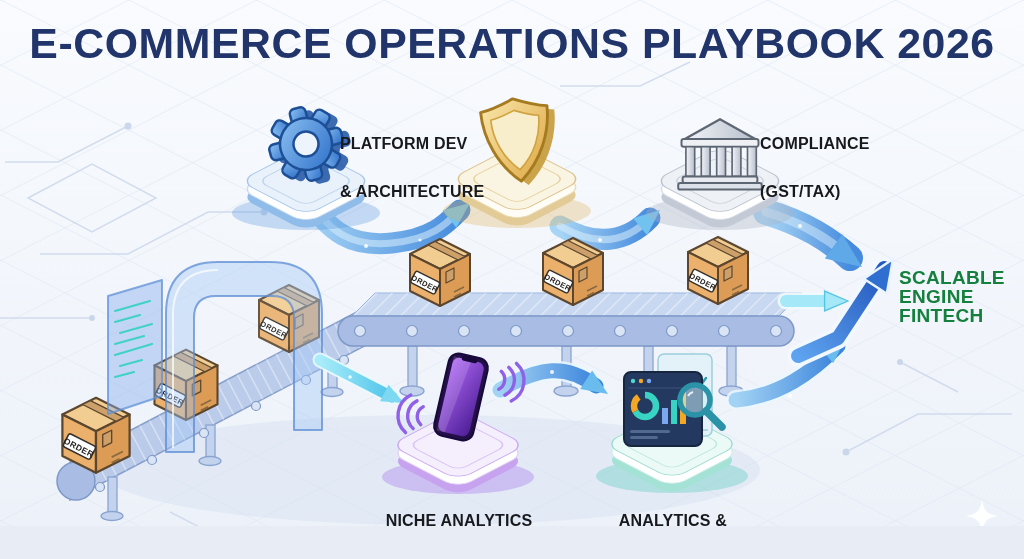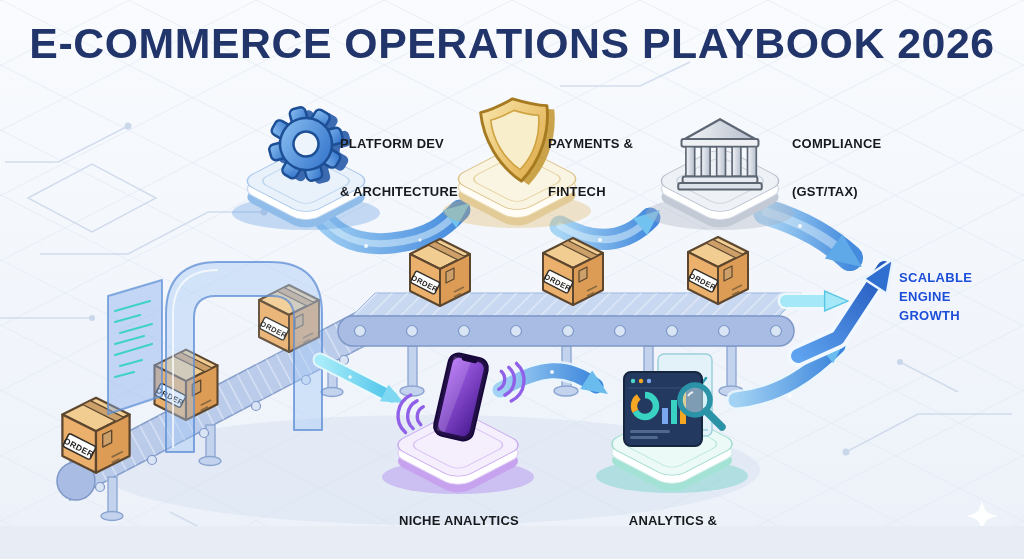--- a/index.html
+++ b/index.html
@@ -1,25 +1,25 @@
 <!DOCTYPE html>
 <html><head>
 <meta charset="utf-8">
 <style>
   html,body{margin:0;padding:0;background:#e8edf5;}
   .stage{position:relative;width:1024px;height:526px;overflow:hidden;
          font-family:"Liberation Sans",sans-serif;background:#f3f7fc;}
   .stage svg{position:absolute;left:0;top:0;}
-  .lbl{position:absolute;font-weight:bold;color:#17191d;font-size:13px;
+  .lbl{position:absolute;font-weight:bold;color:#17191d;font-size:16px;
        line-height:16px;letter-spacing:.2px;white-space:pre;}
   .lbl.center{text-align:center;}
   .title{position:absolute;left:0;right:0;top:20px;text-align:center;
          font-weight:bold;font-size:42px;letter-spacing:.5px;color:#21356b;
          transform:scaleX(1.02);}
-  .growth{position:absolute;font-weight:bold;color:#1d4ed8;font-size:13px;
+  .growth{position:absolute;font-weight:bold;color:#15803d;font-size:19px;
           line-height:19px;letter-spacing:.3px;}
   svg text{font-family:"Liberation Sans",sans-serif;}
 </style>
 </head>
 <body>
 
 <div class="stage">
 
 <svg width="1024" height="559" viewBox="0 0 1024 559">
   <defs>
@@ -374,39 +374,35 @@
   </g>
 </svg>
 
 <div class="title">E-COMMERCE OPERATIONS PLAYBOOK 2026</div>
 
 <div class="lbl" style="left:340px;top:104px;">
   <div>PLATFORM DEV</div>
   <div>&amp; ARCHITECTURE</div>
 </div>
 
-<div class="lbl" style="left:548px;top:104px;">
-  <div>PAYMENTS &amp;</div>
-  <div>FINTECH</div>
-</div>
-
-<div class="lbl" style="left:760px;top:104px;margin-left:32px;">
+
+<div class="lbl" style="left:760px;top:104px;">
   <div>COMPLIANCE</div>
   <div>(GST/TAX)</div>
 </div>
 
 <div class="lbl center" style="left:365px;top:481px;width:188px;">
   <div>NICHE ANALYTICS</div>
   
 </div>
 
 <div class="lbl center" style="left:578px;top:481px;width:190px;">
   <div>ANALYTICS &amp;</div>
   
 </div>
 
 <div class="growth" style="left:899px;top:268px;">
   <div>SCALABLE</div>
   <div>ENGINE</div>
-  <div>GROWTH</div>
+  <div>FINTECH</div>
 </div>
 
 </div>
 
 </body></html>

